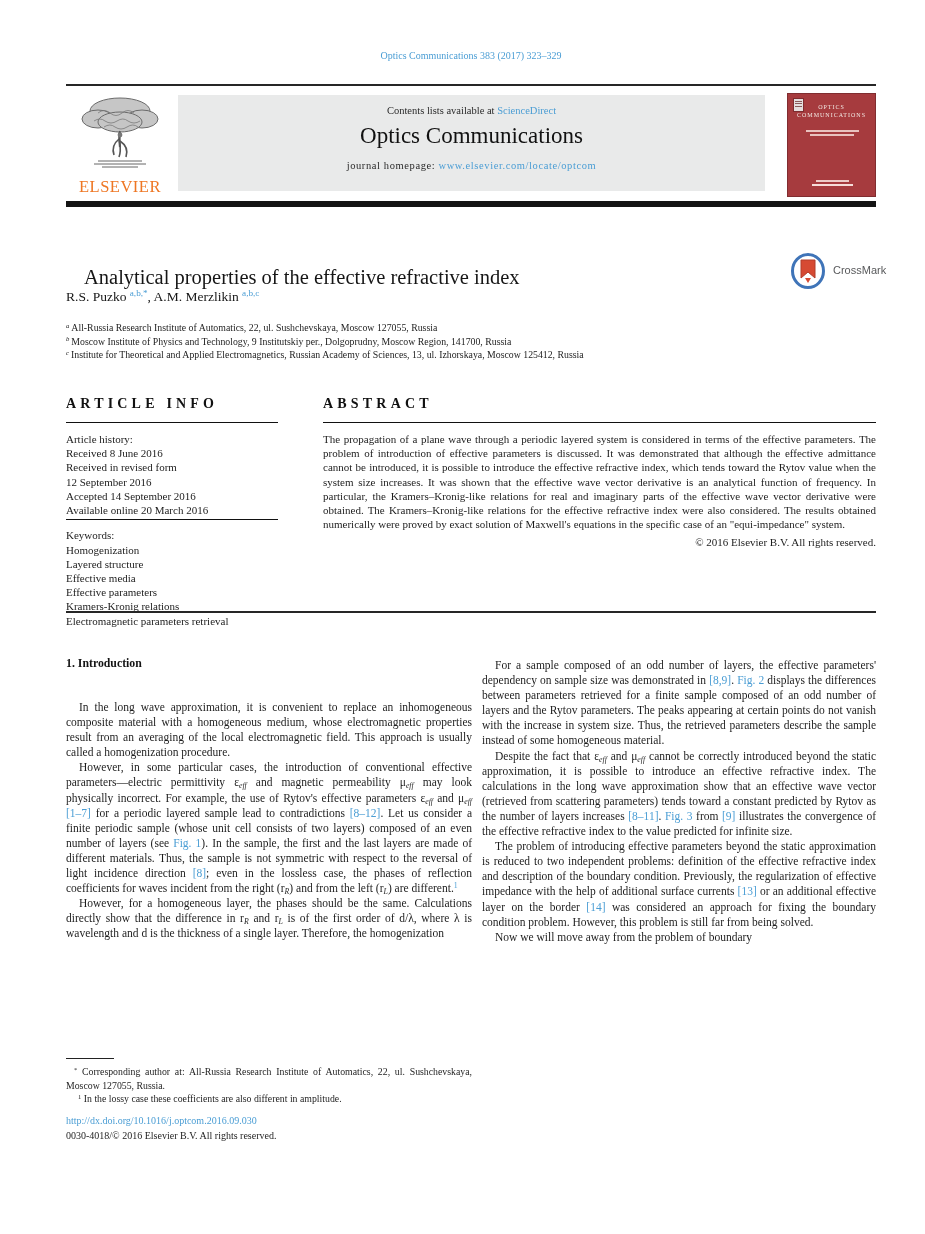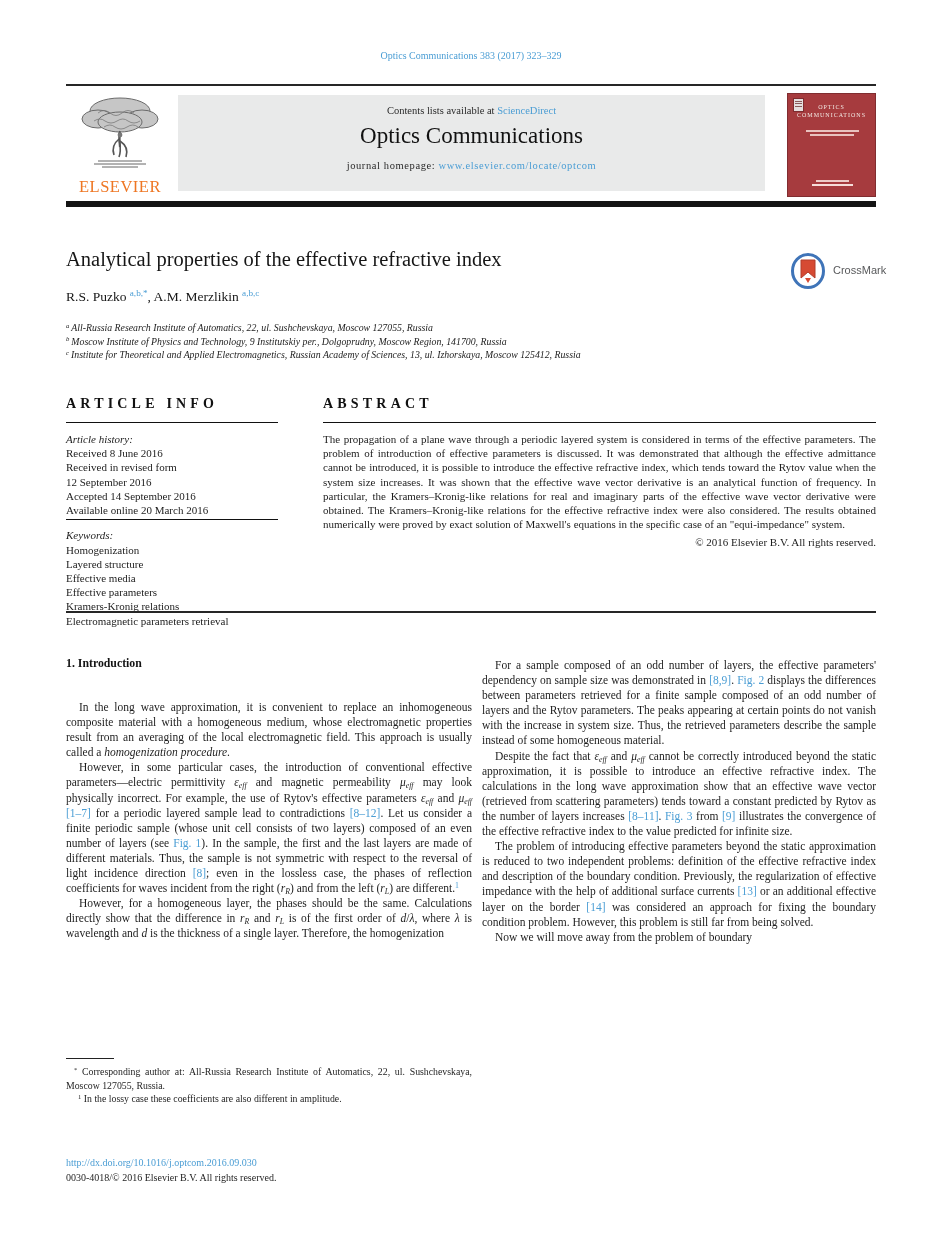--- a/index.html
+++ b/index.html
@@ -1,19 +1,19 @@
 <!DOCTYPE html>
 <html><head>
 <meta charset="utf-8">
 <style>
   html,body{margin:0;padding:0;background:#ffffff;}
   .page{position:relative;width:925px;height:1234px;background:#fff;
         font-family:"Liberation Serif",serif;color:#1b1b1b;overflow:hidden;}
   .lnk{color:#4a9dd4;}
-  .it{font-style:italic;}
+  .it{}
   .sup{font-size:0.68em;vertical-align:0.5em;line-height:0;}
   .sub{font-size:0.68em;vertical-align:-0.25em;line-height:0;}
   .it.sub,.it.sup{font-style:italic;}
 
   .hr{position:absolute;left:66px;width:810px;background:#262626;}
   .hr-top{top:84px;height:2px;}
   .hr-black{top:201px;height:6px;background:#141414;}
   .hr-mid{top:611px;height:2px;}
 
   .citation{position:absolute;top:50px;left:66px;width:810px;text-align:center;
@@ -35,21 +35,21 @@
               border:0.5px solid #7e2c2f;}
   .cover-chip i{display:block;height:1px;background:#8a5a5a;margin:1.5px 1px 0 1px;}
   .cover-title{position:absolute;left:0;top:9px;width:100%;text-align:center;color:#f3e9e4;
                font-size:6px;letter-spacing:1px;line-height:8px;font-family:"Liberation Serif",serif;}
   .cover-sub{position:absolute;left:18px;width:53px;height:1.5px;background:rgba(255,240,235,0.75);}
   .cover-sub.l1{top:36px;} .cover-sub.l2{top:40px;width:44px;left:22px;}
   .cover-bot1{position:absolute;left:28px;top:86px;width:33px;height:1.5px;background:rgba(255,240,235,0.8);}
   .cover-bot2{position:absolute;left:24px;top:90px;width:41px;height:2px;background:rgba(255,240,235,0.9);}
 
   
-  .title{position:absolute;left:66px;top:248px;width:700px;margin:0;font-size:20.5px;
+  .title{position:absolute;left:66px;top:248px;width:700px;margin:18px;font-size:20.5px;
          font-weight:normal;color:#161616;}
   .crossmark{position:absolute;left:789px;top:252px;width:100px;height:38px;}
   .crossmark .cm-label{position:absolute;left:44px;top:12px;font-family:"Liberation Sans",sans-serif;
          font-size:11px;color:#58595b;}
   .authors{position:absolute;left:66px;top:289px;font-size:13.5px;color:#161616;}
   .affils{position:absolute;left:66px;top:321px;font-size:9.8px;line-height:13.5px;color:#222;}
   .affil .sup{margin-right:2px;}
 
   
   .col-heading{font-weight:bold;font-size:14px;letter-spacing:4.2px;color:#111;
@@ -66,21 +66,21 @@
   .body-right{position:absolute;left:482px;top:658px;width:394px;}
   .sec-heading{margin:0 0 29px 0;font-size:11.8px;font-weight:bold;color:#141414;}
   .para{margin:0;font-size:11.5px;line-height:15.1px;text-align:justify;color:#1d1d1d;}
   .para.ind{text-indent:13px;}
 
   
   .footnotes{position:absolute;left:66px;top:1058px;width:406px;}
   .fn-rule{width:48px;height:1.2px;background:#222;margin-bottom:6px;}
   .fn{margin:0;font-size:9.8px;line-height:13.4px;text-align:justify;color:#1d1d1d;text-indent:8px;}
   .fn.fn1{text-indent:12px;}
-  .doi-block{position:absolute;left:66px;top:1114px;font-size:10px;line-height:14.5px;color:#1d1d1d;margin-top:42px;}
+  .doi-block{position:absolute;left:66px;top:1114px;font-size:10px;line-height:14.5px;color:#1d1d1d;}
 </style>
 </head>
 <body>
 
 <div class="page">
 
   <div class="citation">Optics Communications 383 (2017) 323–329</div>
   <div class="hr hr-top"></div>
 
   <div class="logo">

